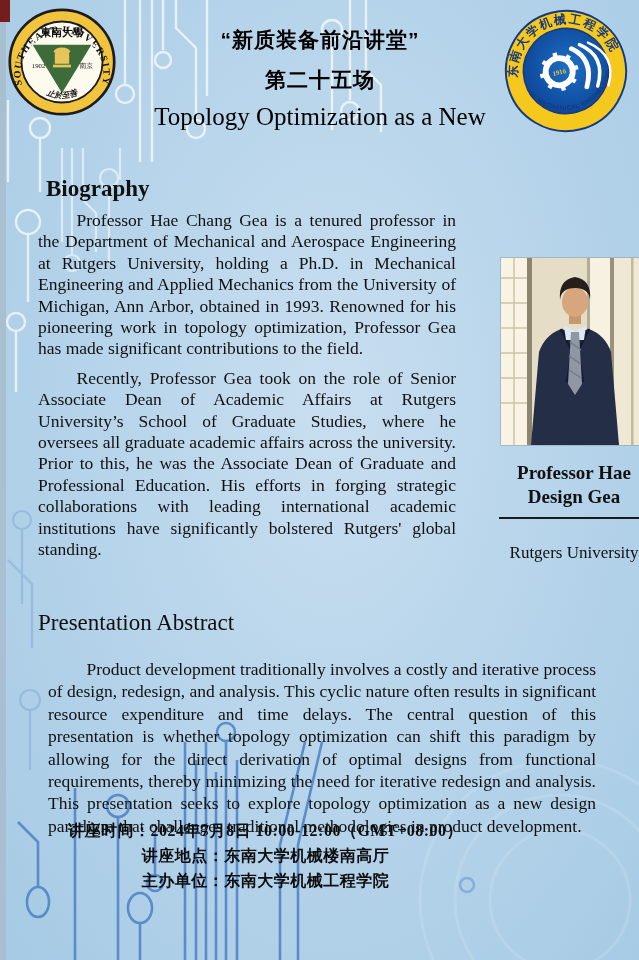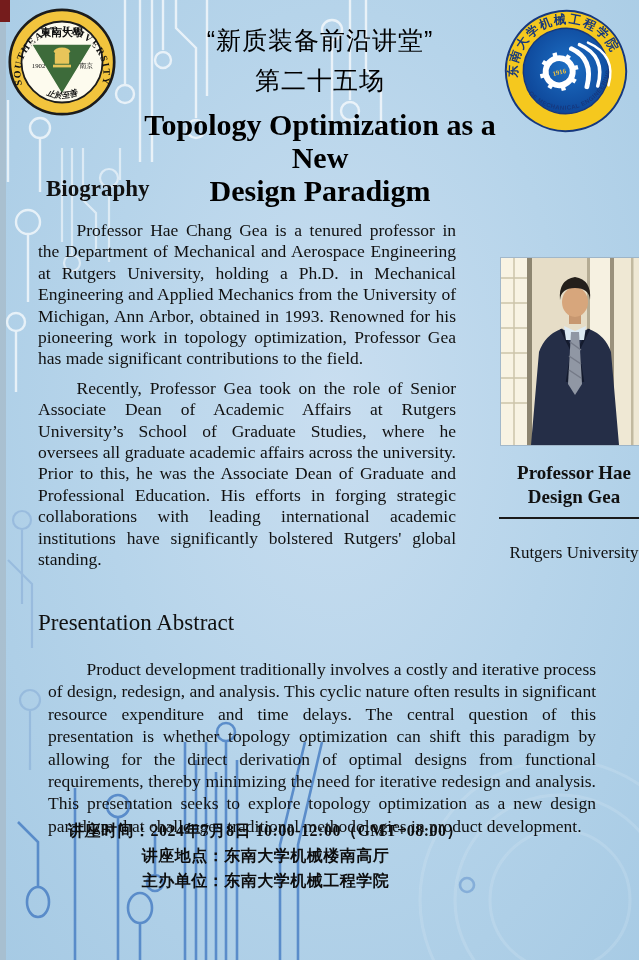--- a/index.html
+++ b/index.html
@@ -14,26 +14,26 @@
   #circuit-bg{position:absolute;inset:0;z-index:0;}
   #left-edge-strip{position:absolute;left:0;top:0;width:6px;height:960px;background:#a8bccb;opacity:.8;z-index:1;}
   #red-corner{position:absolute;left:0;top:0;width:10px;height:22px;background:#751c1c;z-index:2;}
 
   .content{position:absolute;inset:0;z-index:3;}
 
   
   #seu-logo{position:absolute;left:8px;top:8px;width:108px;height:108px;}
   #sme-logo{position:absolute;left:503px;top:8px;width:126px;height:126px;transform:rotate(-14deg);}
   #title-block{position:absolute;left:120px;top:20px;width:400px;text-align:center;}
-  .zh-title{font-family:"Liberation Sans","DejaVu Sans",sans-serif;font-weight:normal;font-size:25px;line-height:40px;color:#000;letter-spacing:1px;}
-  .en-title{font-weight:bold;font-size:30px;line-height:33px;margin-top:8px;color:#000;}
+  .zh-title{font-family:"Liberation Sans","DejaVu Sans",sans-serif;font-weight:bold;font-size:21px;line-height:40px;color:#000;letter-spacing:1px;}
+  .en-title{font-weight:normal;font-size:25px;line-height:33px;color:#000;}
 
   
   #bio-heading{position:absolute;left:46px;top:176px;font-size:23px;font-weight:bold;}
-  #bio-text{position:absolute;left:38px;top:220px;width:418px;}
+  #bio-text{position:absolute;left:38px;top:210px;width:418px;}
   .para{font-size:17.5px;line-height:21.4px;text-align:justify;text-indent:2.2em;margin:0 0 8px 0;}
 
   
   #speaker-card{position:absolute;left:498px;top:258px;width:152px;text-align:center;}
   #speaker-photo{width:147px;height:187px;display:block;margin:0 auto;box-shadow:0 0 0 1px rgba(120,130,140,.35);}
   #speaker-name{font-size:19px;font-weight:bold;line-height:24px;margin-top:16px;}
   #name-divider{width:150px;height:2px;background:#1a1a1a;margin:8px auto 7px auto;}
   #speaker-affiliation{font-size:17px;margin-top:24px;}
 
   
@@ -190,21 +190,20 @@
         <path d="M94,42 q26,20 10,48" stroke-width="2.4"></path>
       </g>
       <text x="58" y="67" text-anchor="middle" font-size="7" font-weight="bold" fill="#f0c040">1916</text>
     </svg>
 
     <div id="title-block">
       <div class="zh-title">“新质装备前沿讲堂”</div>
       <div class="zh-title">第二十五场</div>
       <div class="en-title">
         <div>Topology Optimization as a New</div>
-        <div>Design Paradigm</div>
       </div>
     </div>
 
     <div id="bio-heading">Biography</div>
     <div id="bio-text">
       <p class="para">Professor Hae Chang Gea is a tenured professor in the Department of Mechanical and Aerospace Engineering at Rutgers University, holding a Ph.D. in Mechanical Engineering and Applied Mechanics from the University of Michigan, Ann Arbor, obtained in 1993. Renowned for his pioneering work in topology optimization, Professor Gea has made significant contributions to the field.</p>
       <p class="para">Recently, Professor Gea took on the role of Senior Associate Dean of Academic Affairs at Rutgers University’s School of Graduate Studies, where he oversees all graduate academic affairs across the university. Prior to this, he was the Associate Dean of Graduate and Professional Education. His efforts in forging strategic collaborations with leading international academic institutions have significantly bolstered Rutgers' global standing.</p>
     </div>
 
     <div id="speaker-card">

